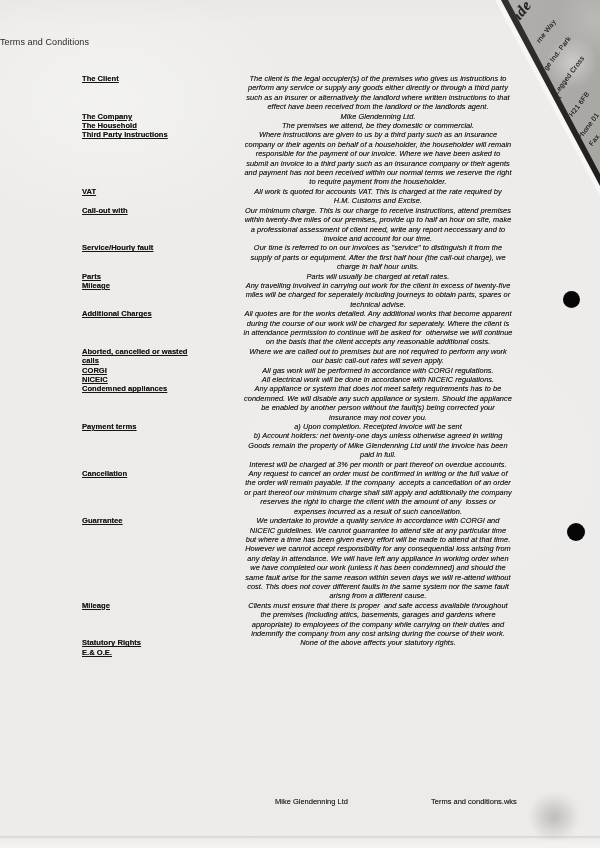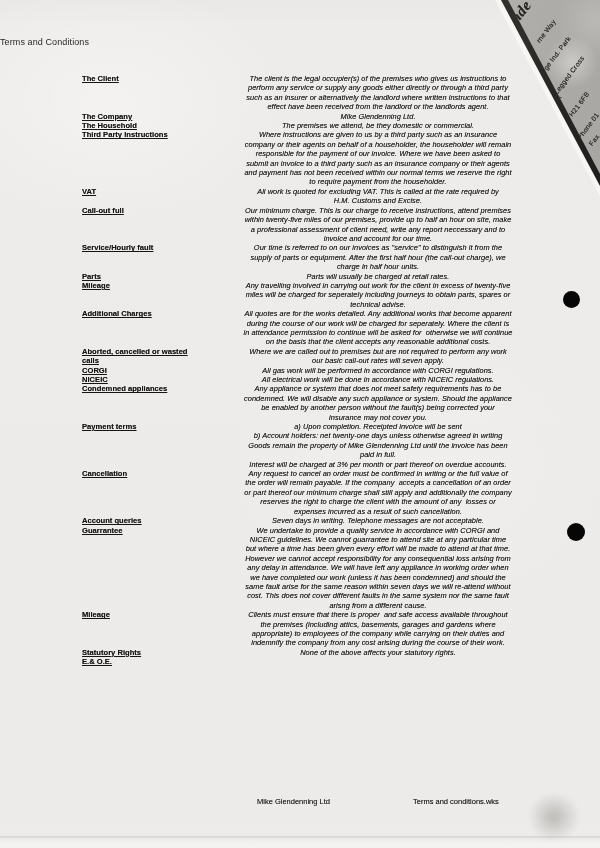--- a/index.html
+++ b/index.html
@@ -23,20 +23,21 @@
     text-shadow:0 0 0.3px rgba(20,20,20,0.55);
     text-decoration:underline;
   }
   .row .body{
     flex:1;font-style:italic;font-size:7.4px;line-height:9.4px;white-space:pre;
     color:#1d1c1a;text-shadow:0 0 0.35px rgba(25,25,25,0.6);letter-spacing:0.05px;text-align:center;
   }
   .footer-left,.footer-right{
     position:absolute;top:797px;font-size:7.5px;color:#232220;
     text-shadow:0 0 0.3px rgba(25,25,25,0.5);
+    margin-left:18px;
   }
   .footer-left{left:257px;}
   .footer-right{left:413px;}
   
   .fold-light{
     position:absolute;top:0;left:0;width:600px;height:210px;
     background:#f7f6f4;
     clip-path:polygon(495px 0px,600px 0px,600px 196px);
   }
   .fold-edge{
@@ -110,25 +111,25 @@
         <div class="label">Third Party Instructions</div>
         <div class="body">Where instructions are given to us by a third party such as an insurance
 company or their agents on behalf of a householder, the householder will remain
 responsible for the payment of our invoice. Where we have been asked to
 submit an invoice to a third party such as an insurance company or their agents
 and payment has not been received within our normal terms we reserve the right
 to require payment from the householder.</div>
       </div>
     <div class="row">
         <div class="label">VAT</div>
-        <div class="body">All work is quoted for excluding VAT. This is called at the rate required by
+        <div class="body">All work is quoted for accounts VAT. This is charged at the rate required by
 H.M. Customs and Excise.</div>
       </div>
     <div class="row">
-        <div class="label">Call-out full</div>
+        <div class="label">Call-out with</div>
         <div class="body">Our minimum charge. This is our charge to receive instructions, attend premises
 within twenty-five miles of our premises, provide up to half an hour on site, make
 a professional assessment of client need, write any report neccessary and to
 invoice and account for our time.</div>
       </div>
     <div class="row">
         <div class="label">Service/Hourly fault</div>
         <div class="body">Our time is referred to on our invoices as "service" to distinguish it from the
 supply of parts or equipment. After the first half hour (the call-out charge), we
 charge in half hour units.</div>
@@ -178,24 +179,20 @@
 paid in full.
 Interest will be charged at 3% per month or part thereof on overdue accounts.</div>
       </div>
     <div class="row">
         <div class="label">Cancellation</div>
         <div class="body">Any request to cancel an order must be confirmed in writing or the full value of
 the order will remain payable. If the company  accepts a cancellation of an order
 or part thereof our minimum charge shall still apply and additionally the company
 reserves the right to charge the client with the amount of any  losses or
 expenses incurred as a result of such cancellation.</div>
-      </div>
-    <div class="row">
-        <div class="label">Account queries</div>
-        <div class="body">Seven days in writing. Telephone messages are not acceptable.</div>
       </div>
     <div class="row">
         <div class="label">Guarrantee</div>
         <div class="body">We undertake to provide a quality service in accordance with CORGI and
 NICEIC guidelines. We cannot guarrantee to attend site at any particular time
 but where a time has been given every effort will be made to attend at that time.
 However we cannot accept responsibility for any consequential loss arising from
 any delay in attendance. We will have left any appliance in working order when
 we have completed our work (unless it has been condemned) and should the
 same fault arise for the same reason within seven days we will re-attend without

